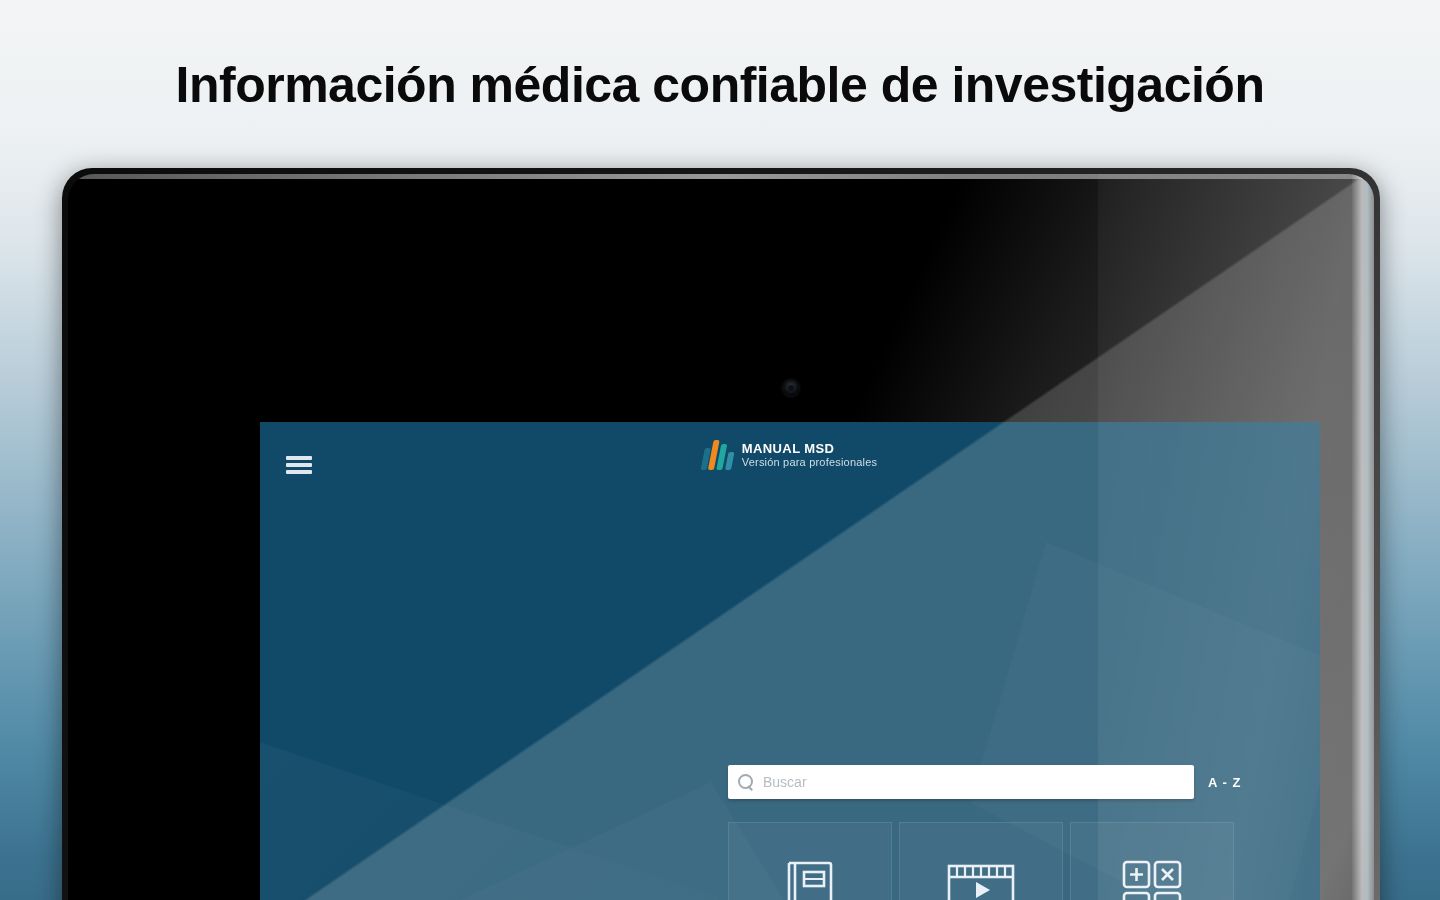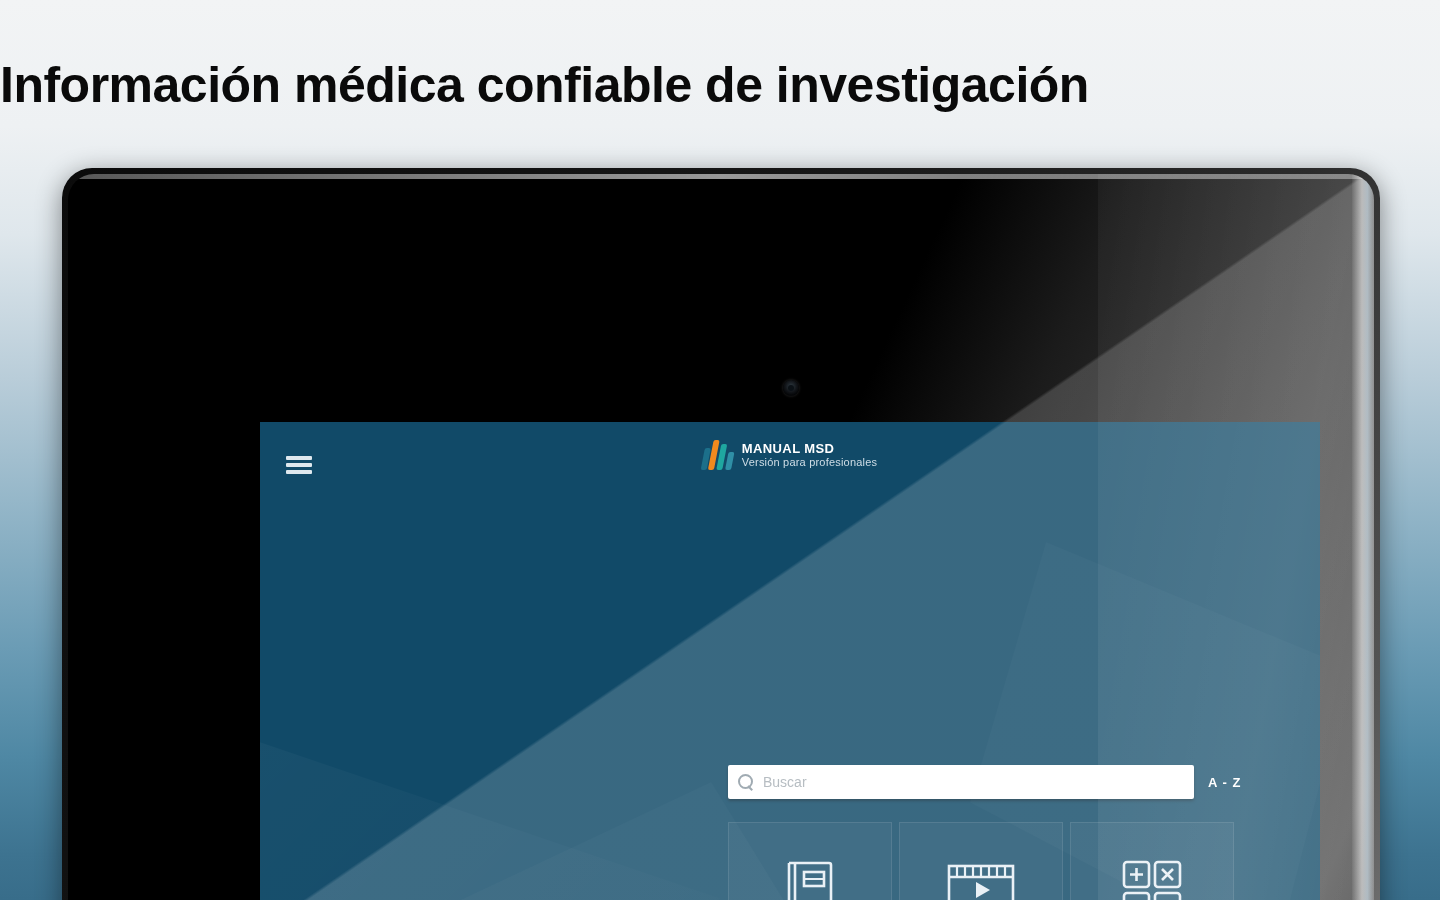--- a/index.html
+++ b/index.html
@@ -5,21 +5,21 @@
   * { margin:0; padding:0; box-sizing:border-box; }
   html,body { width:1440px; height:900px; overflow:hidden; }
   body {
     font-family:"Liberation Sans", sans-serif;
     background:linear-gradient(180deg,#f2f4f5 0%,#eef1f3 14%,#dfe7ec 26%,#b9cdd9 42%,#8fb3c6 58%,#6b9cb5 72%,#4f88a4 84%,#3d7390 95%,#386d8a 100%);
     position:relative;
   }
 
   
   .headline{
-    position:absolute; left:0; top:56px; width:1440px; 
+    position:absolute; left:0; top:56px; width:1440px; text-align:center;
     font-size:50px; font-weight:bold; color:#0a0a0a; letter-spacing:-0.5px;
     white-space:nowrap;
   }
 
   
   .tablet{
     position:absolute; left:62px; top:168px; width:1318px; height:900px;
     border-radius:30px 30px 0 0;
     background:linear-gradient(120deg,#0b0b0b 0%,#161616 40%,#2b2b2b 68%,#555 88%,#7e7e7e 100%);
     box-shadow:0 6px 26px rgba(0,0,0,.45);

